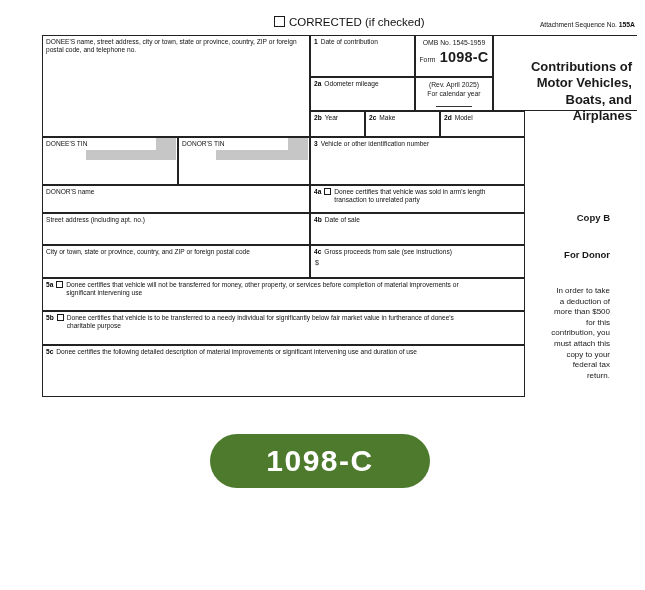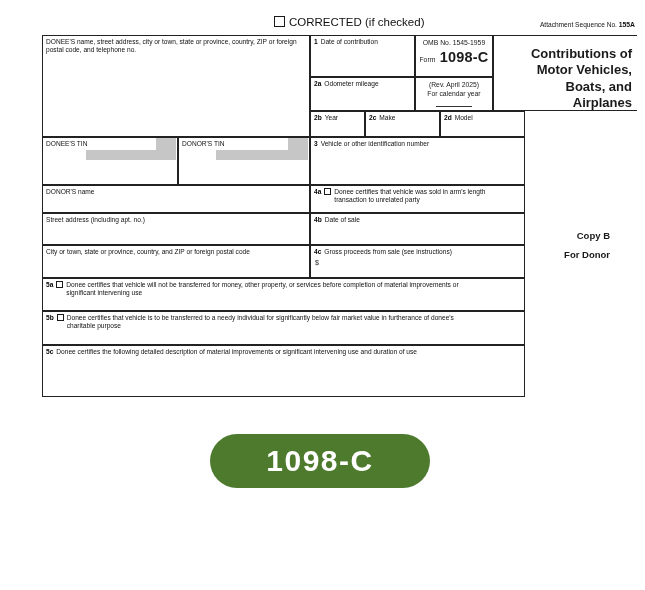--- a/index.html
+++ b/index.html
@@ -12,21 +12,21 @@
   .box { position:absolute; border:1.5px solid #222; background:#fff; }
   .lblrow { display:flex; align-items:flex-start; gap:3px; padding:2px 3px; }
   .lbl { font-size:6.6px; line-height:1.25; color:#111; }
   .num { font-size:6.6px; font-weight:bold; line-height:1.25; color:#000; white-space:nowrap; }
   .cbx { flex:0 0 auto; width:7px; height:7px; border:1px solid #1a1a1a; background:#fff; margin-top:0; }
   .pre { white-space:pre-line; }
   .redact { position:absolute; background:#c6c6c6; }
   .title-block {
     position:absolute; border-top:1.5px solid #222; border-left:1.5px solid #222;
     border-bottom:1.5px solid #222; text-align:right;
-    font-weight:bold; font-size:13px; line-height:1.26; padding:10px 5px 0 0;
+    font-weight:bold; font-size:13px; line-height:1.26; padding:23px 5px 0 0;
   }
   .omb-top { font-size:6.8px; text-align:center; padding-top:3px; }
   .form-line { text-align:center; margin-top:2px; }
   .form-word { font-size:6.8px; }
   .form-big { font-size:14.5px; font-weight:bold; letter-spacing:0.2px; }
   .rev-line { font-size:6.8px; text-align:center; padding-top:3px; }
   .cal-line { font-size:6.8px; text-align:center; margin-top:2px; }
   .blankline { position:absolute; border-bottom:1.2px solid #333; width:36px; }
   .copy-col { position:absolute; left:525px; width:85px; text-align:right; }
   .copy-bold { font-size:9.5px; font-weight:bold; }
@@ -192,20 +192,29 @@
     </div>
   </div>
 
   <div class="box" style="left:42px; top:345px; width:483px; height:52px;">
     <div class="lblrow">
       <span class="num">5c</span>
       <span class="lbl" style="max-width:450px;">Donee certifies the following detailed description of material improvements or significant intervening use and duration of use</span>
     </div>
   </div>
 
-  <div class="copy-col copy-bold" style="top:230px;">Copy B</div>
+  <div class="copy-col copy-bold" style="top:212px;">Copy B</div>
   <div class="copy-col copy-bold" style="top:249px;text-align:right;">For Donor</div>
+  <div class="copy-col copy-par pre" style="top:286px;">In order to take
+a deduction of
+more than $500
+for this
+contribution, you
+must attach this
+copy to your
+federal tax
+return.</div>
 
   <div class="badge">
     <span>1098-C</span>
   </div>
 
 </div>
 
 </body></html>

